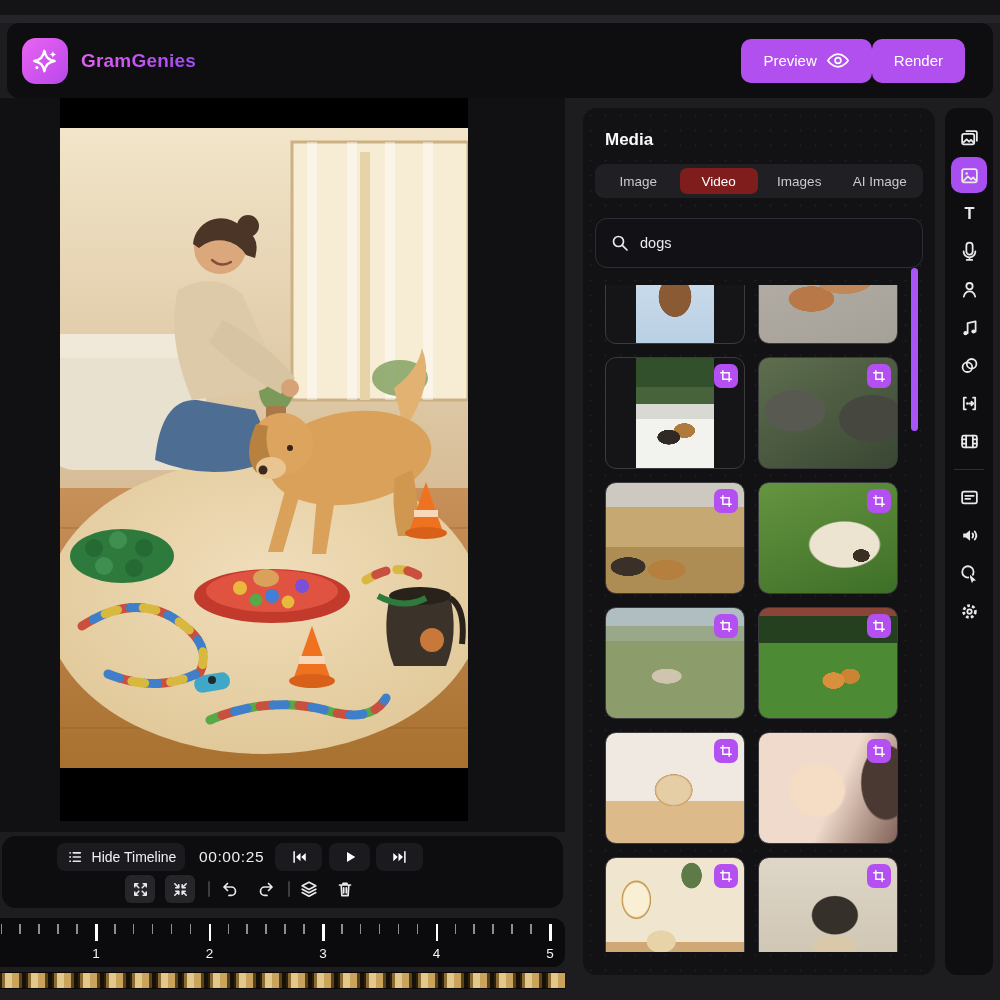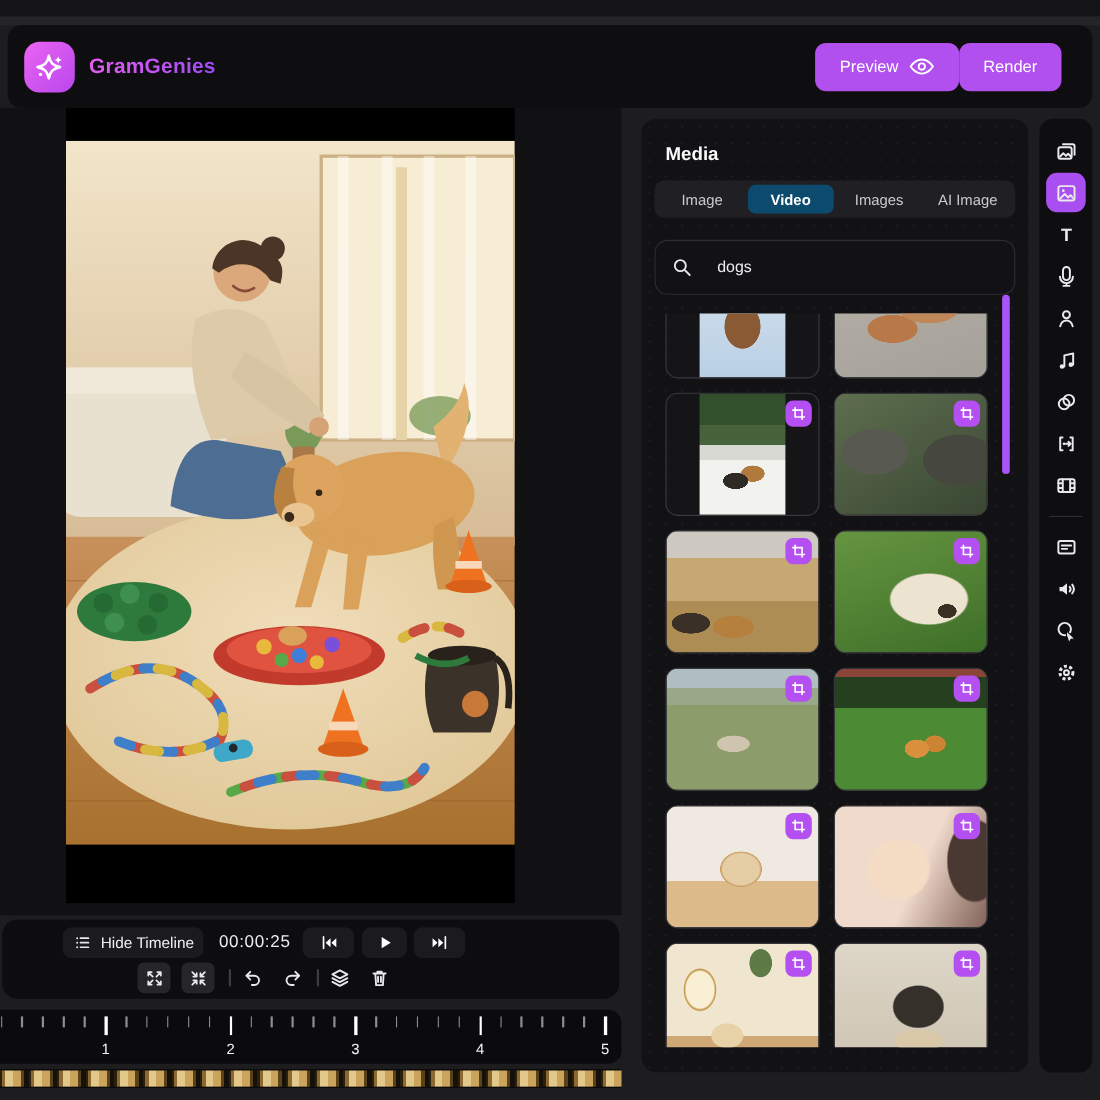--- a/index.html
+++ b/index.html
@@ -49,22 +49,22 @@
   .filmstrip { position:absolute; left:0; top:972px; width:565px; height:17px;
     background:repeating-linear-gradient(90deg,#2b1f0e 0 2px,#8a6a30 2px 5px,#e3c88c 5px 12px,#caa45c 12px 19px,#5a4218 19px 22px,#16100a 22px 26px);
     border-top:1px solid #0a0806; border-bottom:1px solid #0a0806; }
 
   
   .media-panel { position:absolute; left:583px; top:108px; width:352px; height:867px; background:#121215; border-radius:14px;
     background-image:radial-gradient(#1c1c20 1px, transparent 1.2px); background-size:15px 15px; }
   .media-title { position:absolute; left:22px; top:22px; font-size:17px; font-weight:bold; color:#fafafa; }
   .tabs { position:absolute; left:12px; top:56px; width:328px; height:34px; background:#202024; border-radius:9px; display:flex; padding:4px; gap:2px; }
   .tab { flex:1; border:none; background:transparent; border-radius:7px; color:#c9c9ce; font-size:13.5px; font-family:"Liberation Sans",sans-serif; display:flex; align-items:center; justify-content:center; cursor:pointer; }
-  .tab.active { background:#0c4a6e; color:#fff; font-weight:bold; }
-  .searchbar { position:absolute; left:12px; top:110px; width:328px; height:50px; background:#121216; border:1px solid #2d2d33; border-radius:12px; display:flex; align-items:center; padding:0 14px; gap:22px; }
+  .tab.active { background:#7f1d1d; color:#fff; font-weight:normal; }
+  .searchbar { position:absolute; left:12px; top:110px; width:328px; height:50px; background:#121216; border:1px solid #2d2d33; border-radius:12px; display:flex; align-items:center; padding:0 14px; gap:10px; }
   .searchbar input { background:transparent; border:none; outline:none; color:#ececef; font-size:14.5px; font-family:"Liberation Sans",sans-serif; width:250px; }
 
   .grid-viewport { position:absolute; left:0; top:177px; width:352px; height:667px; overflow:hidden; }
   .grid { position:absolute; left:22px; top:-53px; display:grid; grid-template-columns:140px 140px; grid-auto-rows:112px; gap:13px; }
   .thumb { position:relative; border-radius:11px; border:1px solid #3a3a3f; overflow:hidden; background:#151518; cursor:pointer; }
   .thumb .ph { position:absolute; left:50%; top:0; transform:translateX(-50%); width:78px; height:100%; }
   .badge { position:absolute; top:6px; right:6px; width:24px; height:24px; border-radius:7px; background:#b44ff2; display:flex; align-items:center; justify-content:center; }
   .scrollbar { position:absolute; right:17px; top:160px; width:7px; height:163px; border-radius:4px; background:#a855f7; }
 
   

